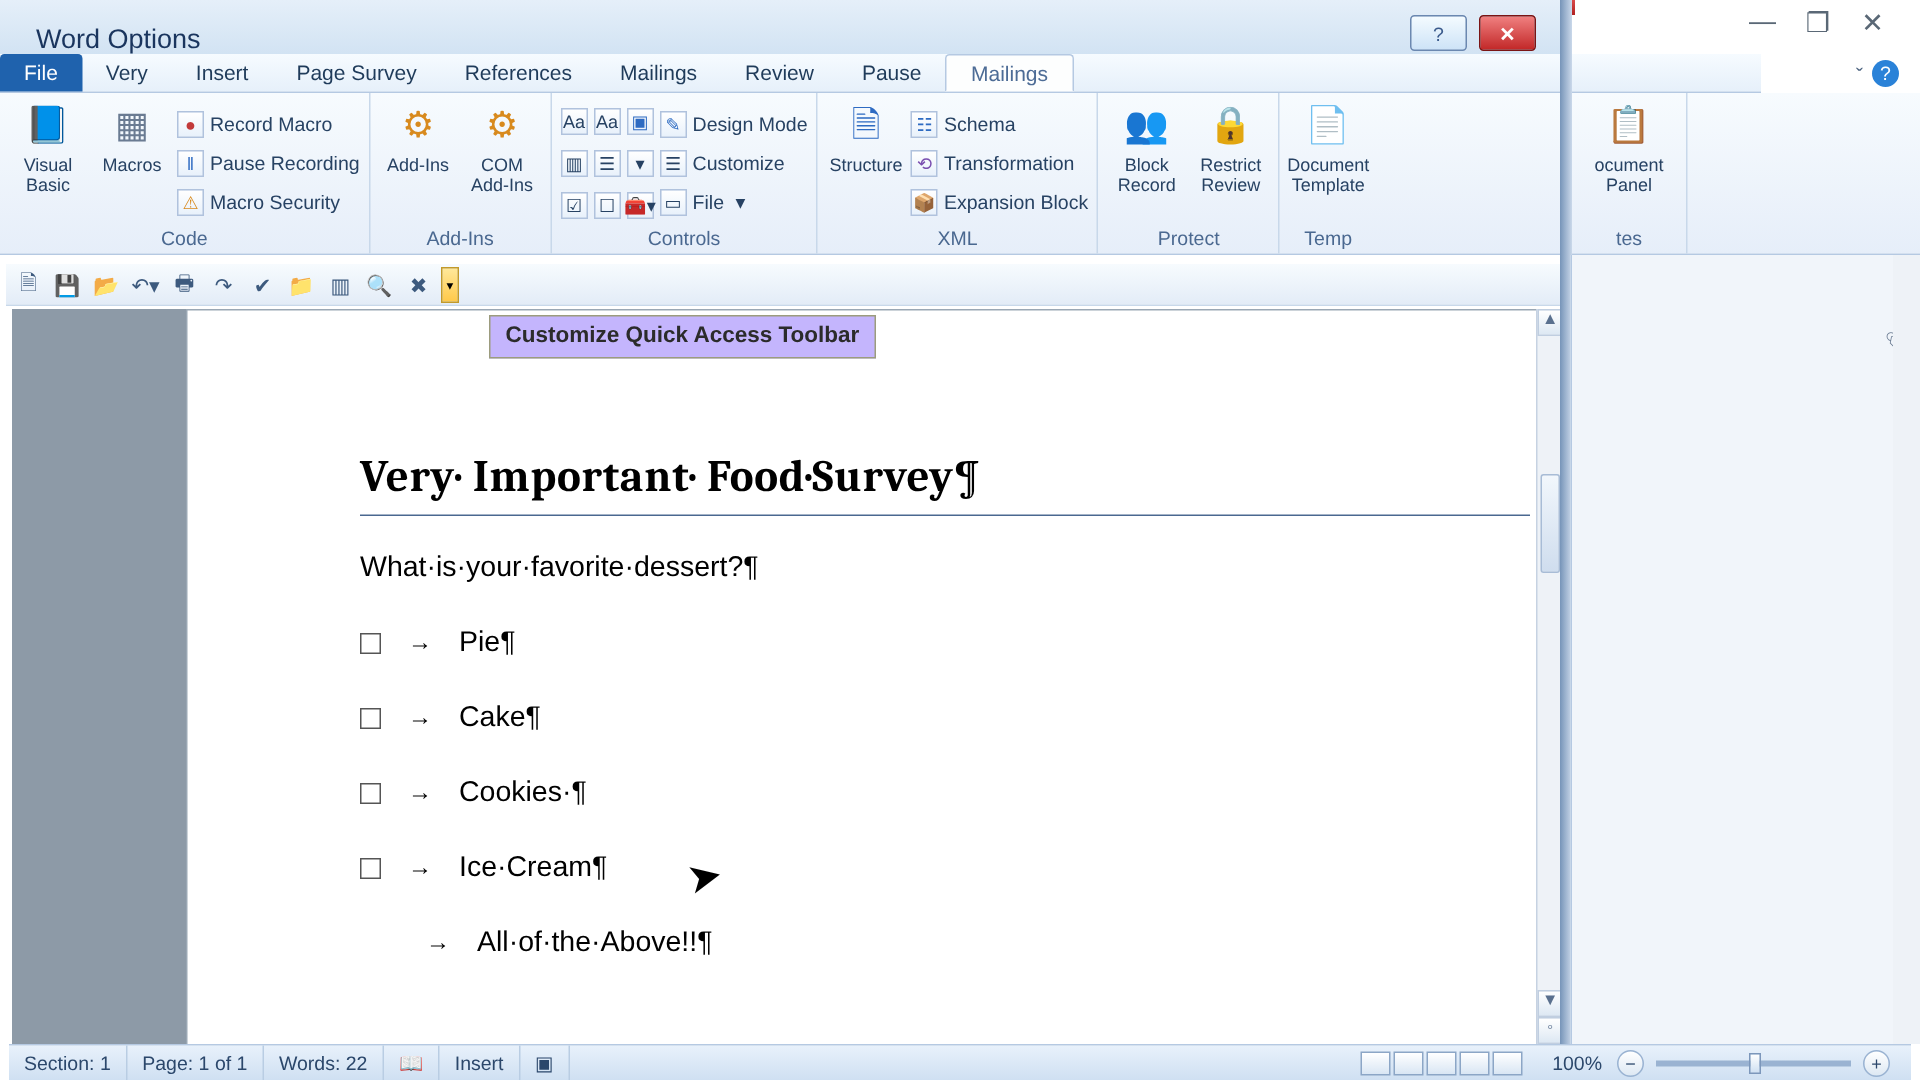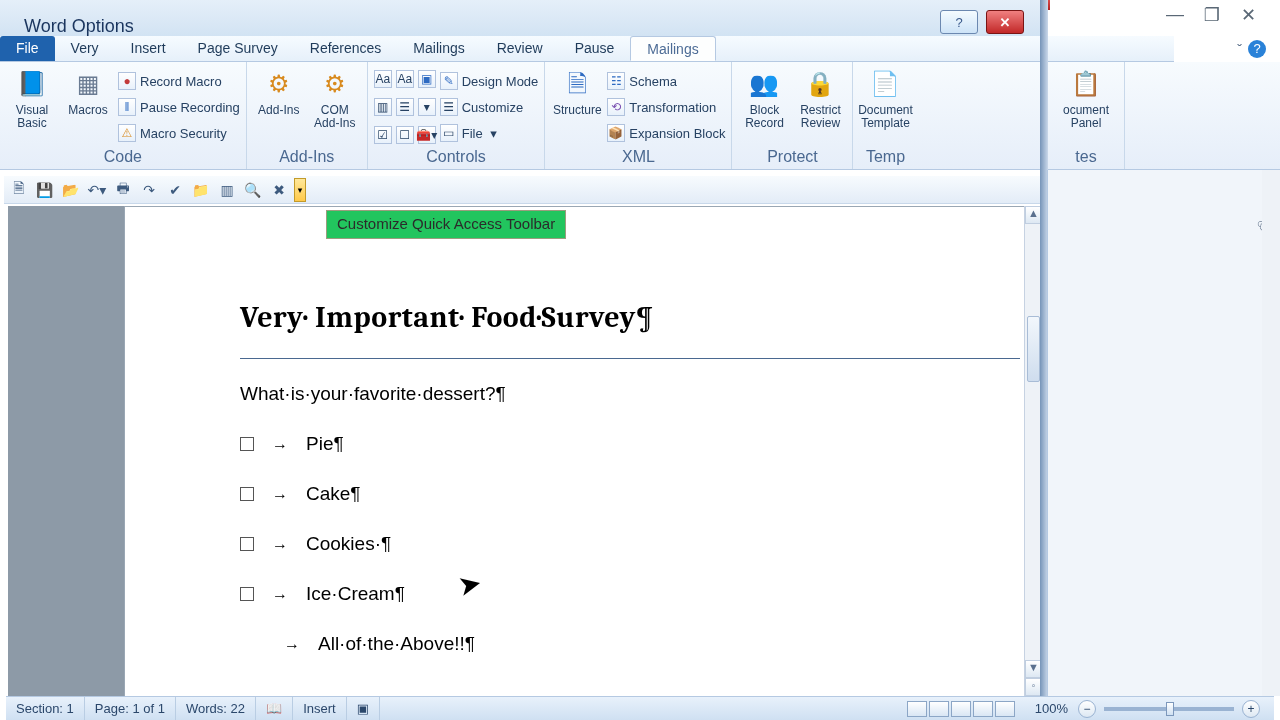--- a/index.html
+++ b/index.html
@@ -30,21 +30,21 @@
 .tab.file { background:#1f62ad; color:#fff; border-radius:3px 3px 0 0; }
 .tab.active { background:#fdfefe; border:1px solid #b5c9e2; border-bottom-color:#fdfefe;
   color:#4d6c96; border-radius:3px 3px 0 0; }
 
 
 .ribbon { position:absolute; left:0; top:62px; width:1045px; height:108px;
   background:linear-gradient(#f7fbfe,#e6eef9); border-bottom:1px solid #b5c9e2;
   display:flex; }
 .grp { border-right:1px solid #c8d8ea; padding:4px 6px 0; display:flex; flex-direction:column;
   justify-content:space-between; }
-.grp-label { font-size:16px; text-align:center; color:#4a6890; padding-bottom:3px; }
+.grp-label { font-size:13px; text-align:center; color:#4a6890; padding-bottom:3px; }
 .grp-body { display:flex; gap:4px; flex:1; }
 .big-btn { width:52px; display:flex; flex-direction:column; align-items:center; gap:2px;
   font-size:12px; text-align:center; color:#274263; line-height:1.1; }
 .big-btn .ic { width:36px; height:36px; display:flex; align-items:center; justify-content:center;
   font-size:24px; }
 .sm-row { display:flex; align-items:center; gap:4px; font-size:13px; color:#274263;
   height:26px; white-space:nowrap; }
 .sm-ic { width:18px; height:18px; display:inline-flex; align-items:center; justify-content:center;
   border:1px solid #b0c2dd; background:linear-gradient(#fff,#e8f1fb); font-size:12px; }
 .col { display:flex; flex-direction:column; justify-content:center; }
@@ -58,32 +58,32 @@
 .qat { position:absolute; left:4px; top:176px; width:1036px; height:28px;
   background:linear-gradient(#f7fbfe,#e3ecf7); display:flex; align-items:center; gap:4px;
   padding-left:4px; border-bottom:1px solid #c8d8ea; }
 .qat .qi { width:22px; height:22px; border:1px solid transparent; display:flex;
   align-items:center; justify-content:center; font-size:14px; color:#3d5a7e; }
 .qat .drop { width:12px; height:24px; background:linear-gradient(#ffe89a,#ffc94a);
   border:1px solid #c29a2a; display:flex; align-items:center; justify-content:center;
   font-size:9px; }
 
 
-.tooltip { position:absolute; left:326px; top:210px; background:#22c55e;
-  border:1px solid #9c9c7e; padding:4px 10px 6px; font-size:15px; font-weight:normal;
+.tooltip { position:absolute; left:326px; top:210px; background:#c4b5fd;
+  border:1px solid #9c9c7e; padding:4px 10px 6px; font-size:15px; font-weight:bold;
   color:#2b2b2b; }
 
 
 .doc-wrap { position:absolute; left:8px; top:206px; width:1032px; height:490px;
   background:#8d9aa7; overflow:hidden; }
 .page { position:absolute; left:116px; top:0; width:1028px; height:540px; background:#fff;
   border:1px solid #9aa7b4; }
 .doc { position:absolute; left:240px; top:300px; width:790px; color:#000; }
 .doc-title { font-family:Cambria,Georgia,serif; font-size:30px; font-weight:bold;
-  padding-bottom:23px; border-bottom:1px solid #4a6890; width:780px; letter-spacing:0.5px; }
+  padding-bottom:8px; border-bottom:1px solid #4a6890; width:780px; letter-spacing:0.5px; }
 .doc-q { font-size:19px; margin-top:24px; }
 .doc-item { display:flex; align-items:center; gap:18px; font-size:19px; margin-top:28px; }
 .chk { width:14px; height:14px; border:1.5px solid #555; display:inline-block; }
 .arrow { font-size:16px; }
 .pil { font-family:Cambria,serif; }
 
 
 .vscroll { position:absolute; right:0; top:206px; width:18px; height:490px;
   background:#eef2f7; border-left:1px solid #c6d2e2; }
 .vscroll .ar { height:18px; text-align:center; font-size:11px; color:#5a708e;

